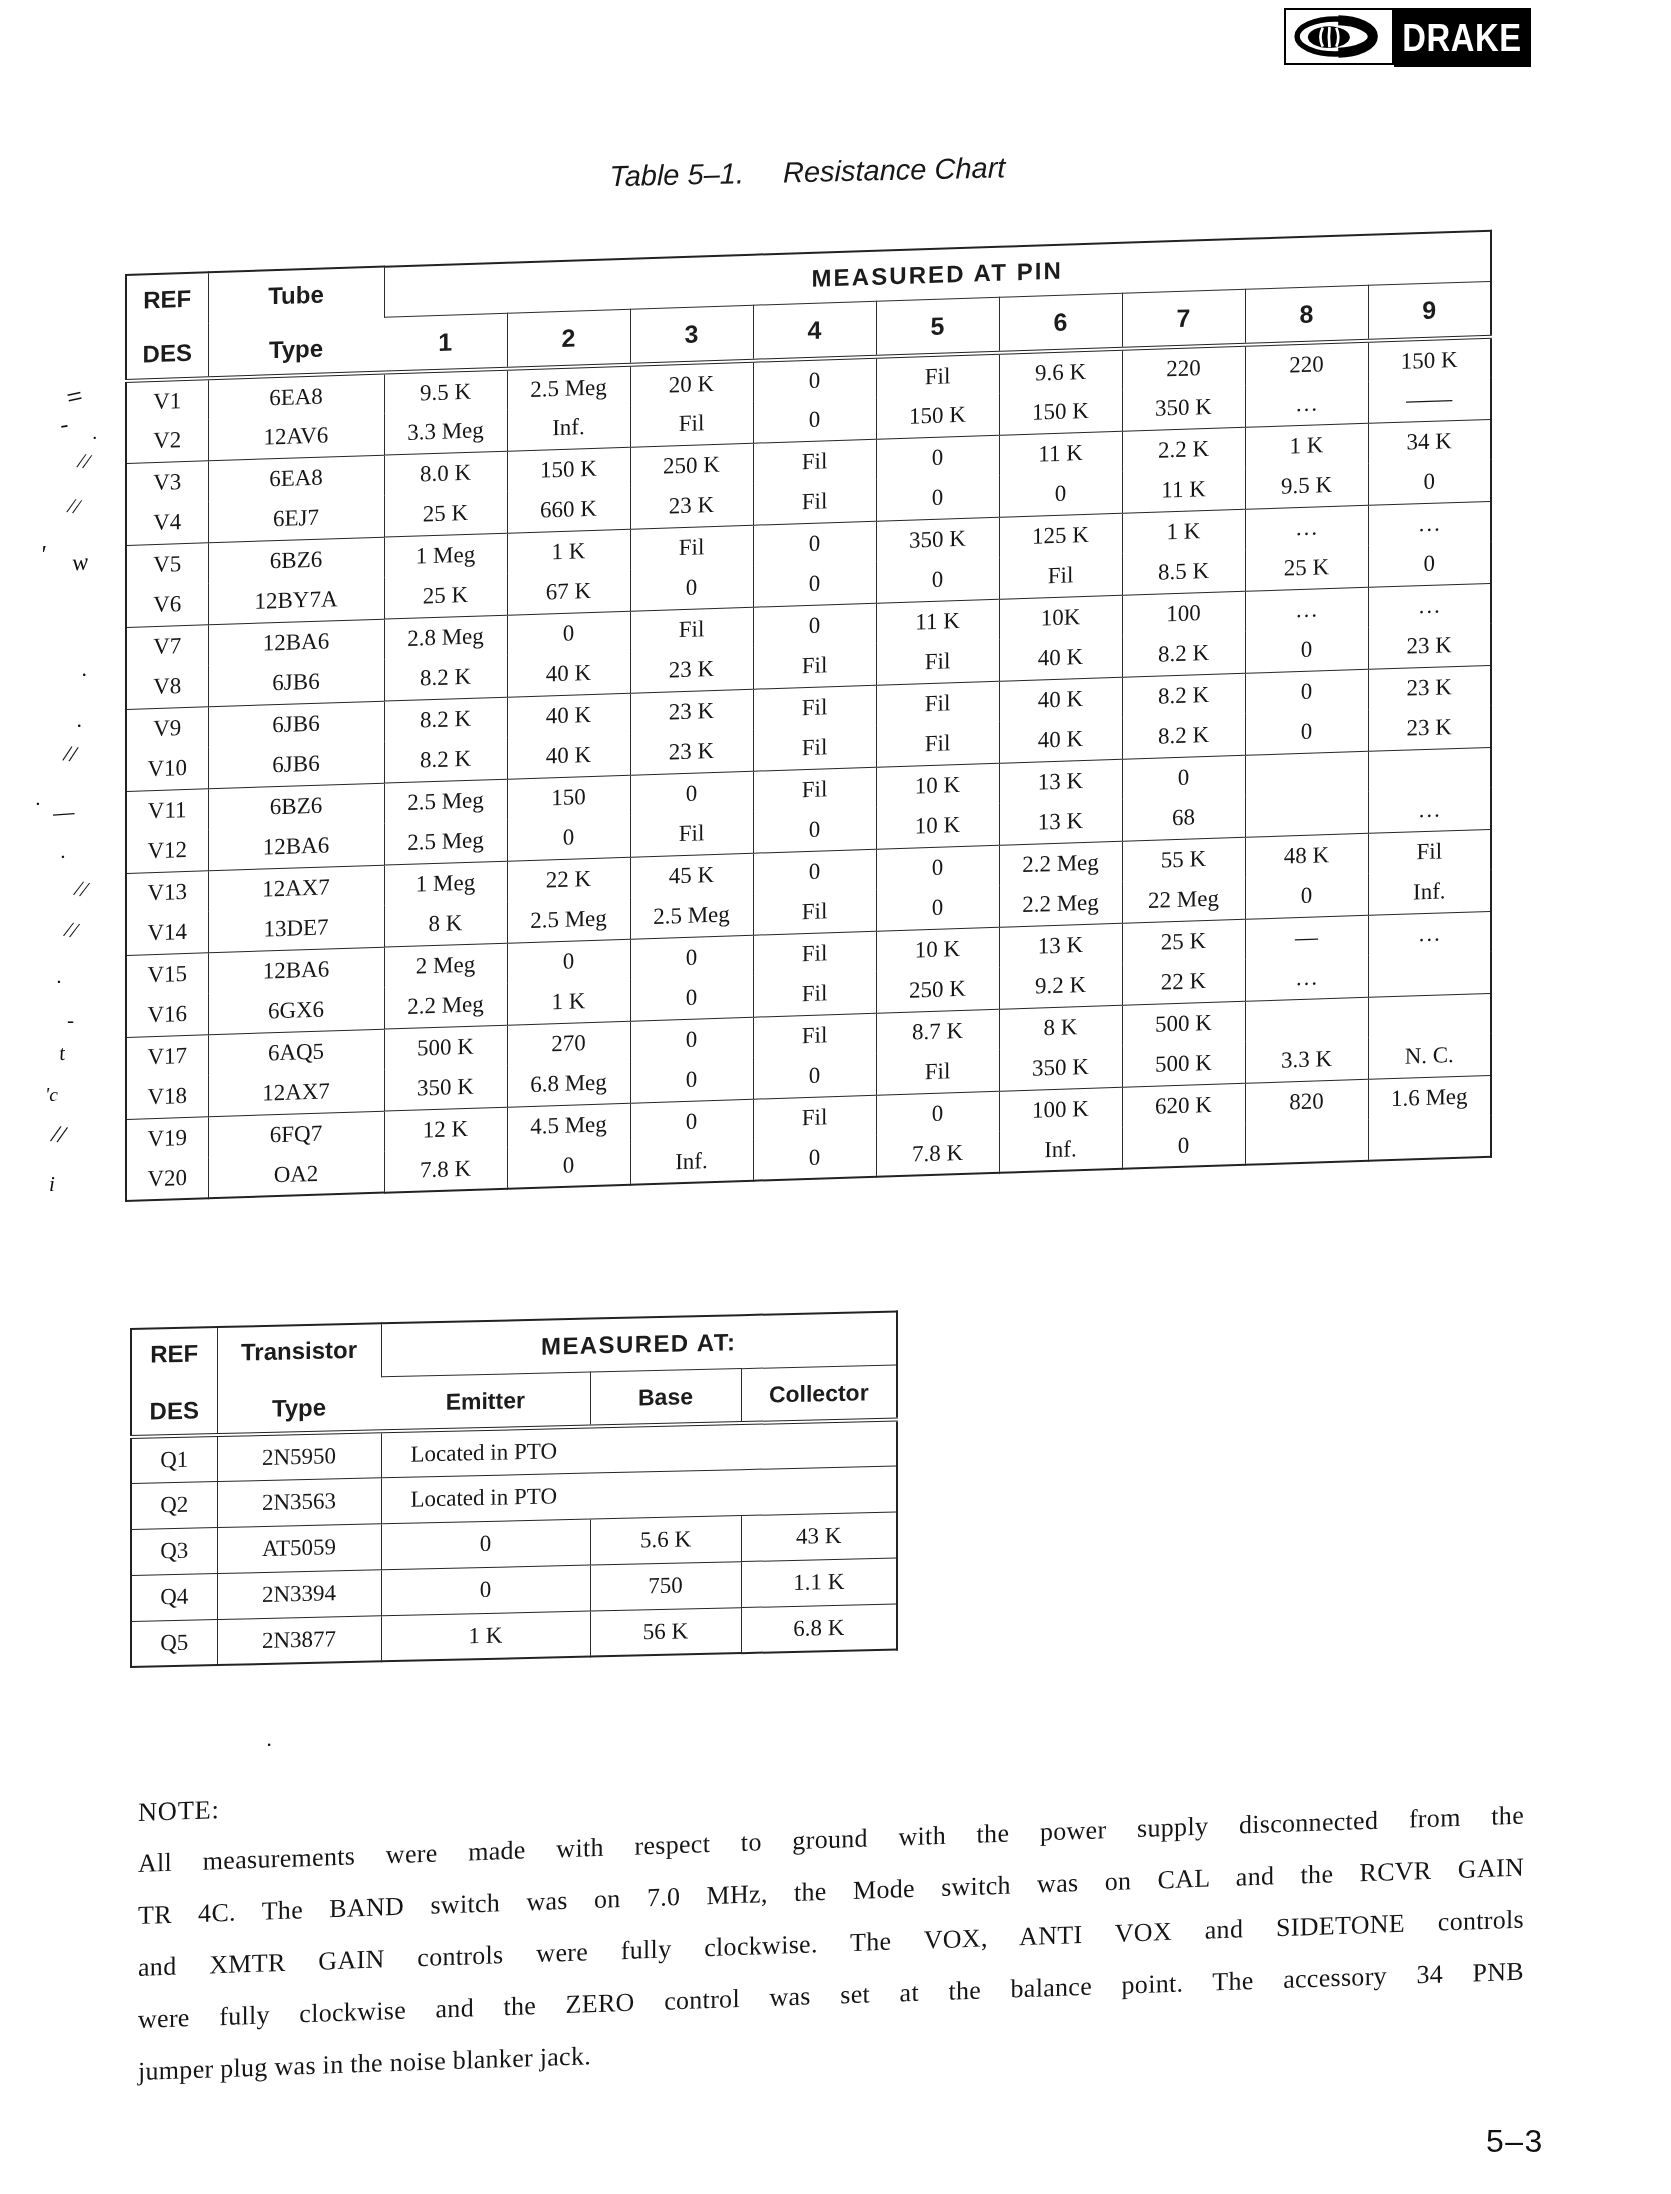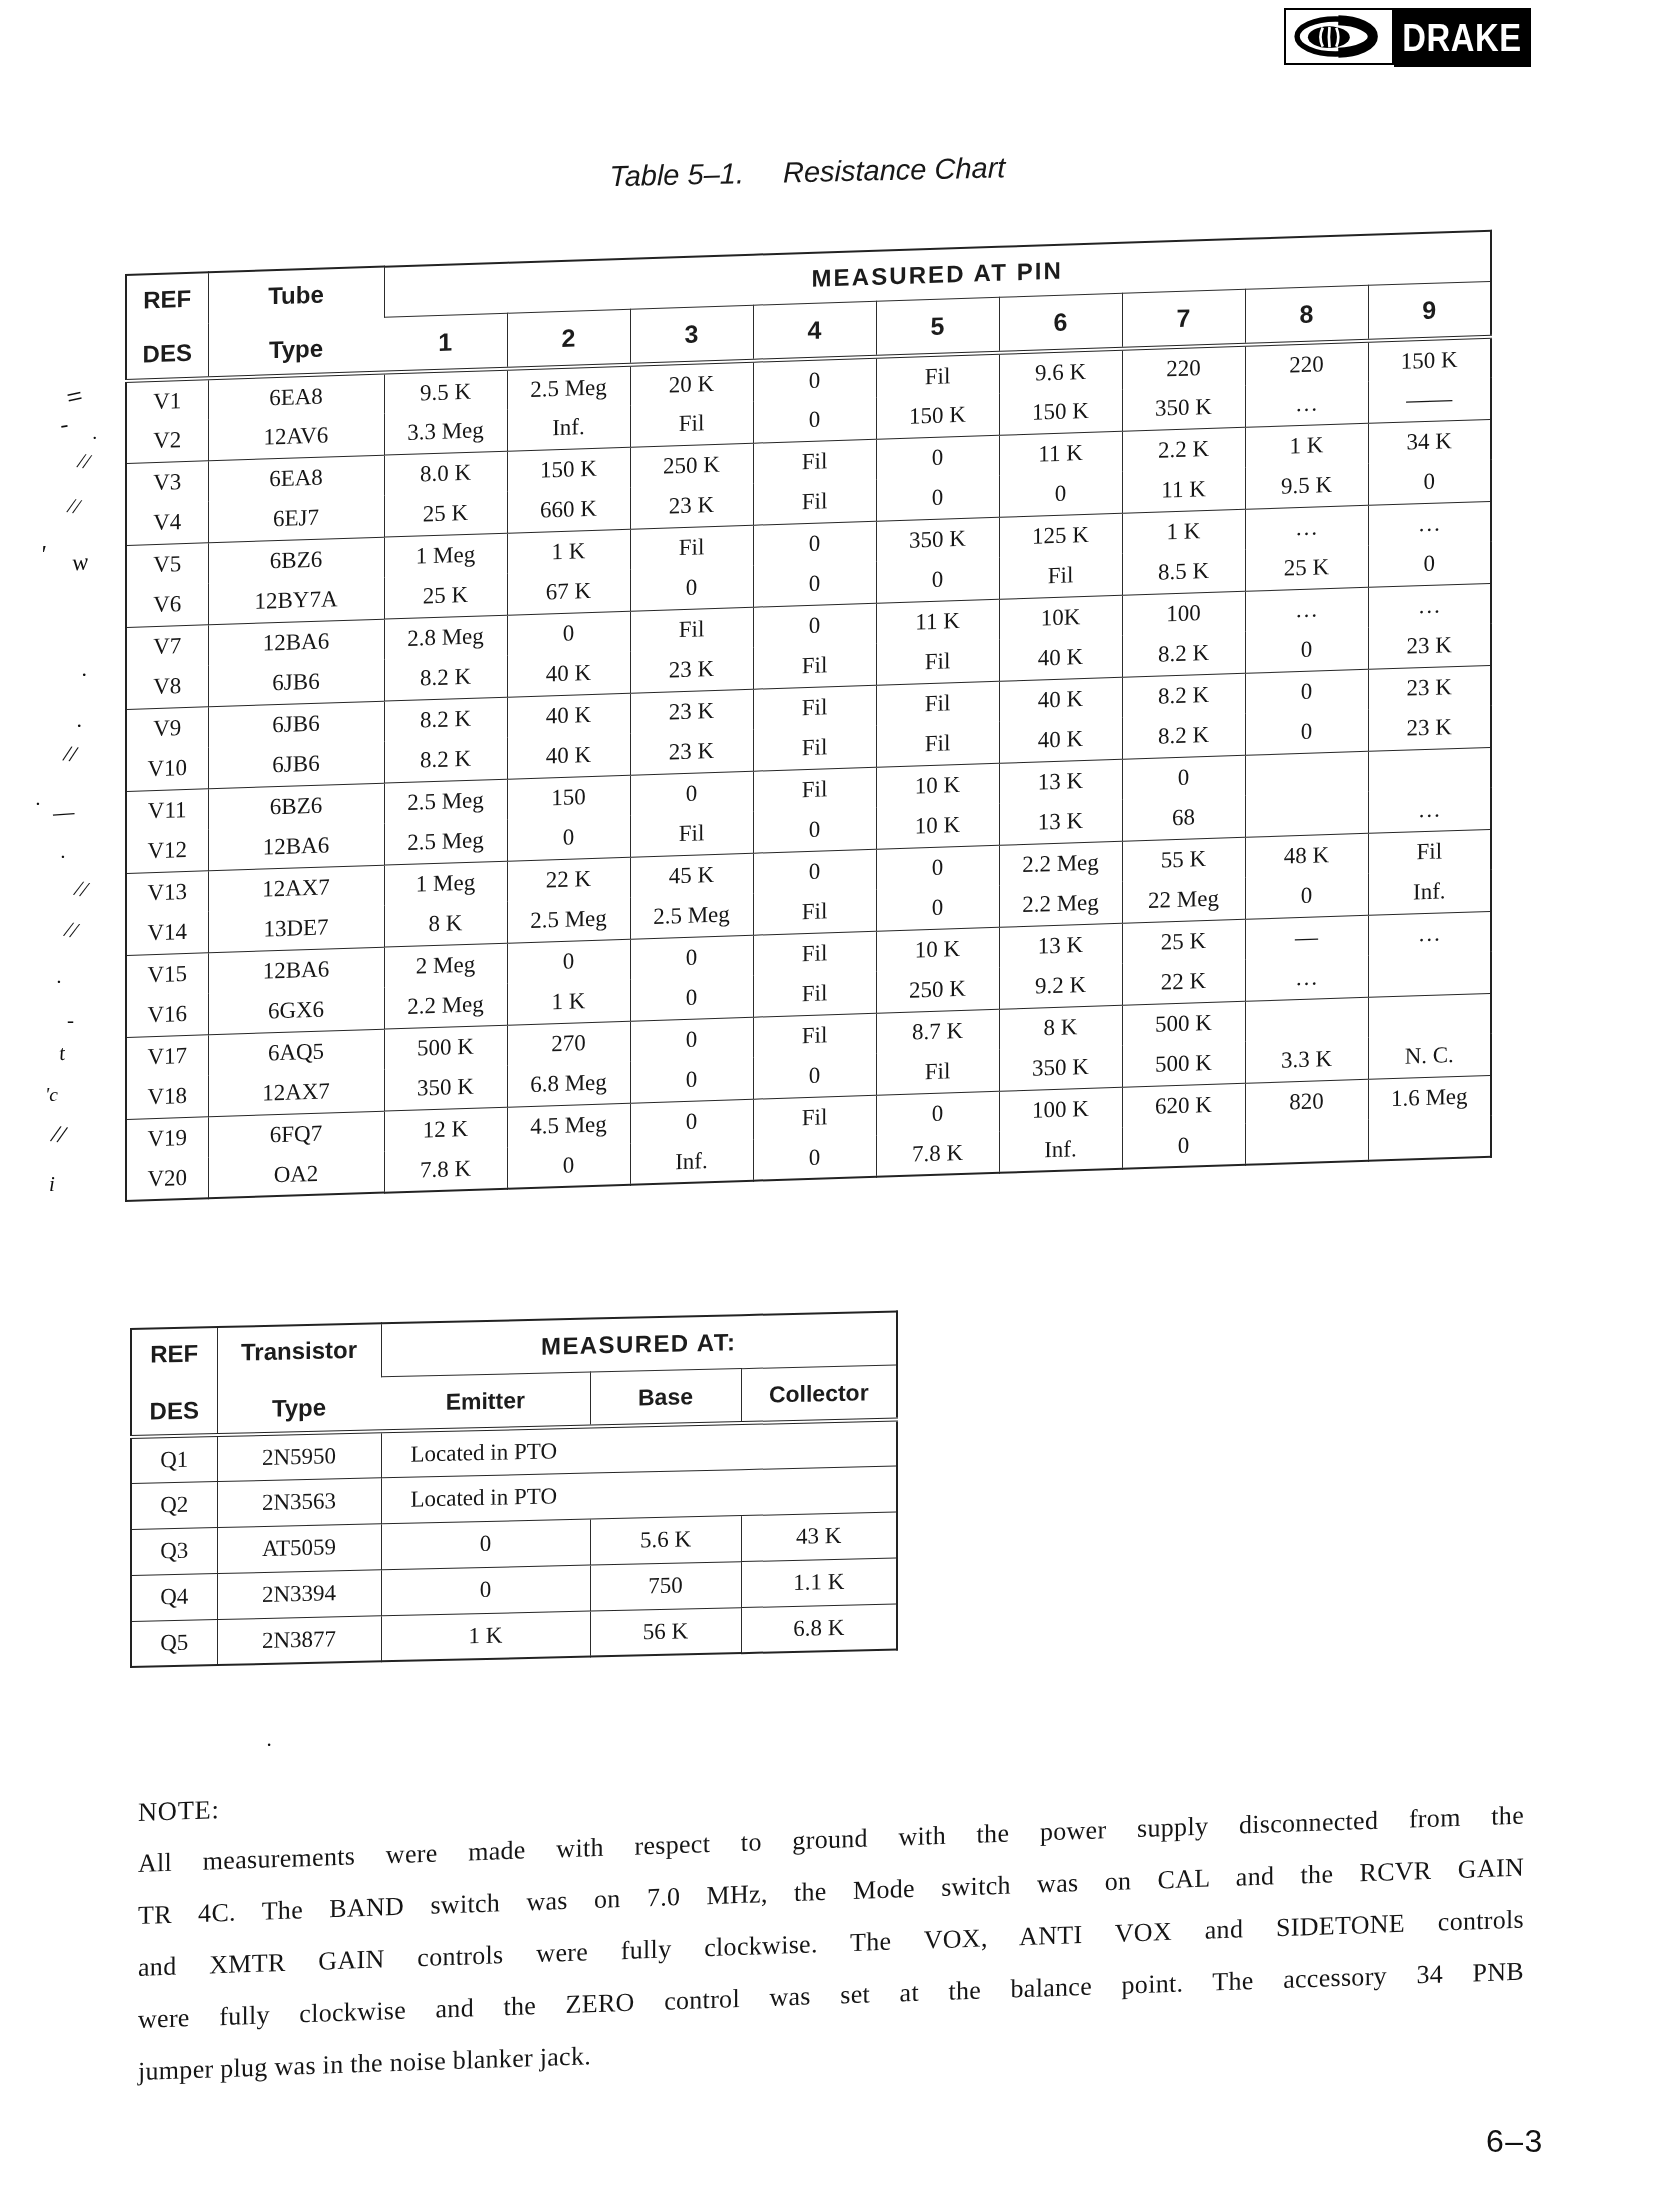--- a/index.html
+++ b/index.html
@@ -463,21 +463,21 @@
 
   <div class="note">
     <div class="note-heading">NOTE:</div>
     <div class="note-line">All measurements were made with respect to ground with the power supply disconnected from the</div>
     <div class="note-line">TR 4C. The BAND switch was on 7.0 MHz, the Mode switch was on CAL and the RCVR GAIN</div>
     <div class="note-line">and XMTR GAIN controls were fully clockwise. The VOX, ANTI VOX and SIDETONE controls</div>
     <div class="note-line">were fully clockwise and the ZERO control was set at the balance point. The accessory 34 PNB</div>
     <div class="note-line last">jumper plug was in the noise blanker jack.</div>
   </div>
 
-  <div class="page-number">6–3</div>
+  <div class="page-number">5–3</div>
 
   <div id="marks">
       <span class="mark" style="left: 65px; top: 383px; font-size: 28px; transform: rotate(-12deg);">=</span>
       <span class="mark" style="left: 60px; top: 412px; font-size: 24px; transform: rotate(-8deg);">-</span>
       <span class="mark" style="left: 92px; top: 428px; font-size: 19.5px; transform: rotate(0deg);">·</span>
       <span class="mark" style="left: 78px; top: 451px; font-size: 21px; transform: rotate(8deg);">//</span>
       <span class="mark" style="left: 68px; top: 496px; font-size: 21px; transform: rotate(8deg);">//</span>
       <span class="mark" style="left: 40px; top: 542px; font-size: 25px; transform: rotate(0deg);">'</span>
       <span class="mark" style="left: 72px; top: 550px; font-size: 24px; transform: rotate(-6deg);">w</span>
       <span class="mark" style="left: 82px; top: 658px; font-size: 22px; transform: rotate(0deg);">.</span>

